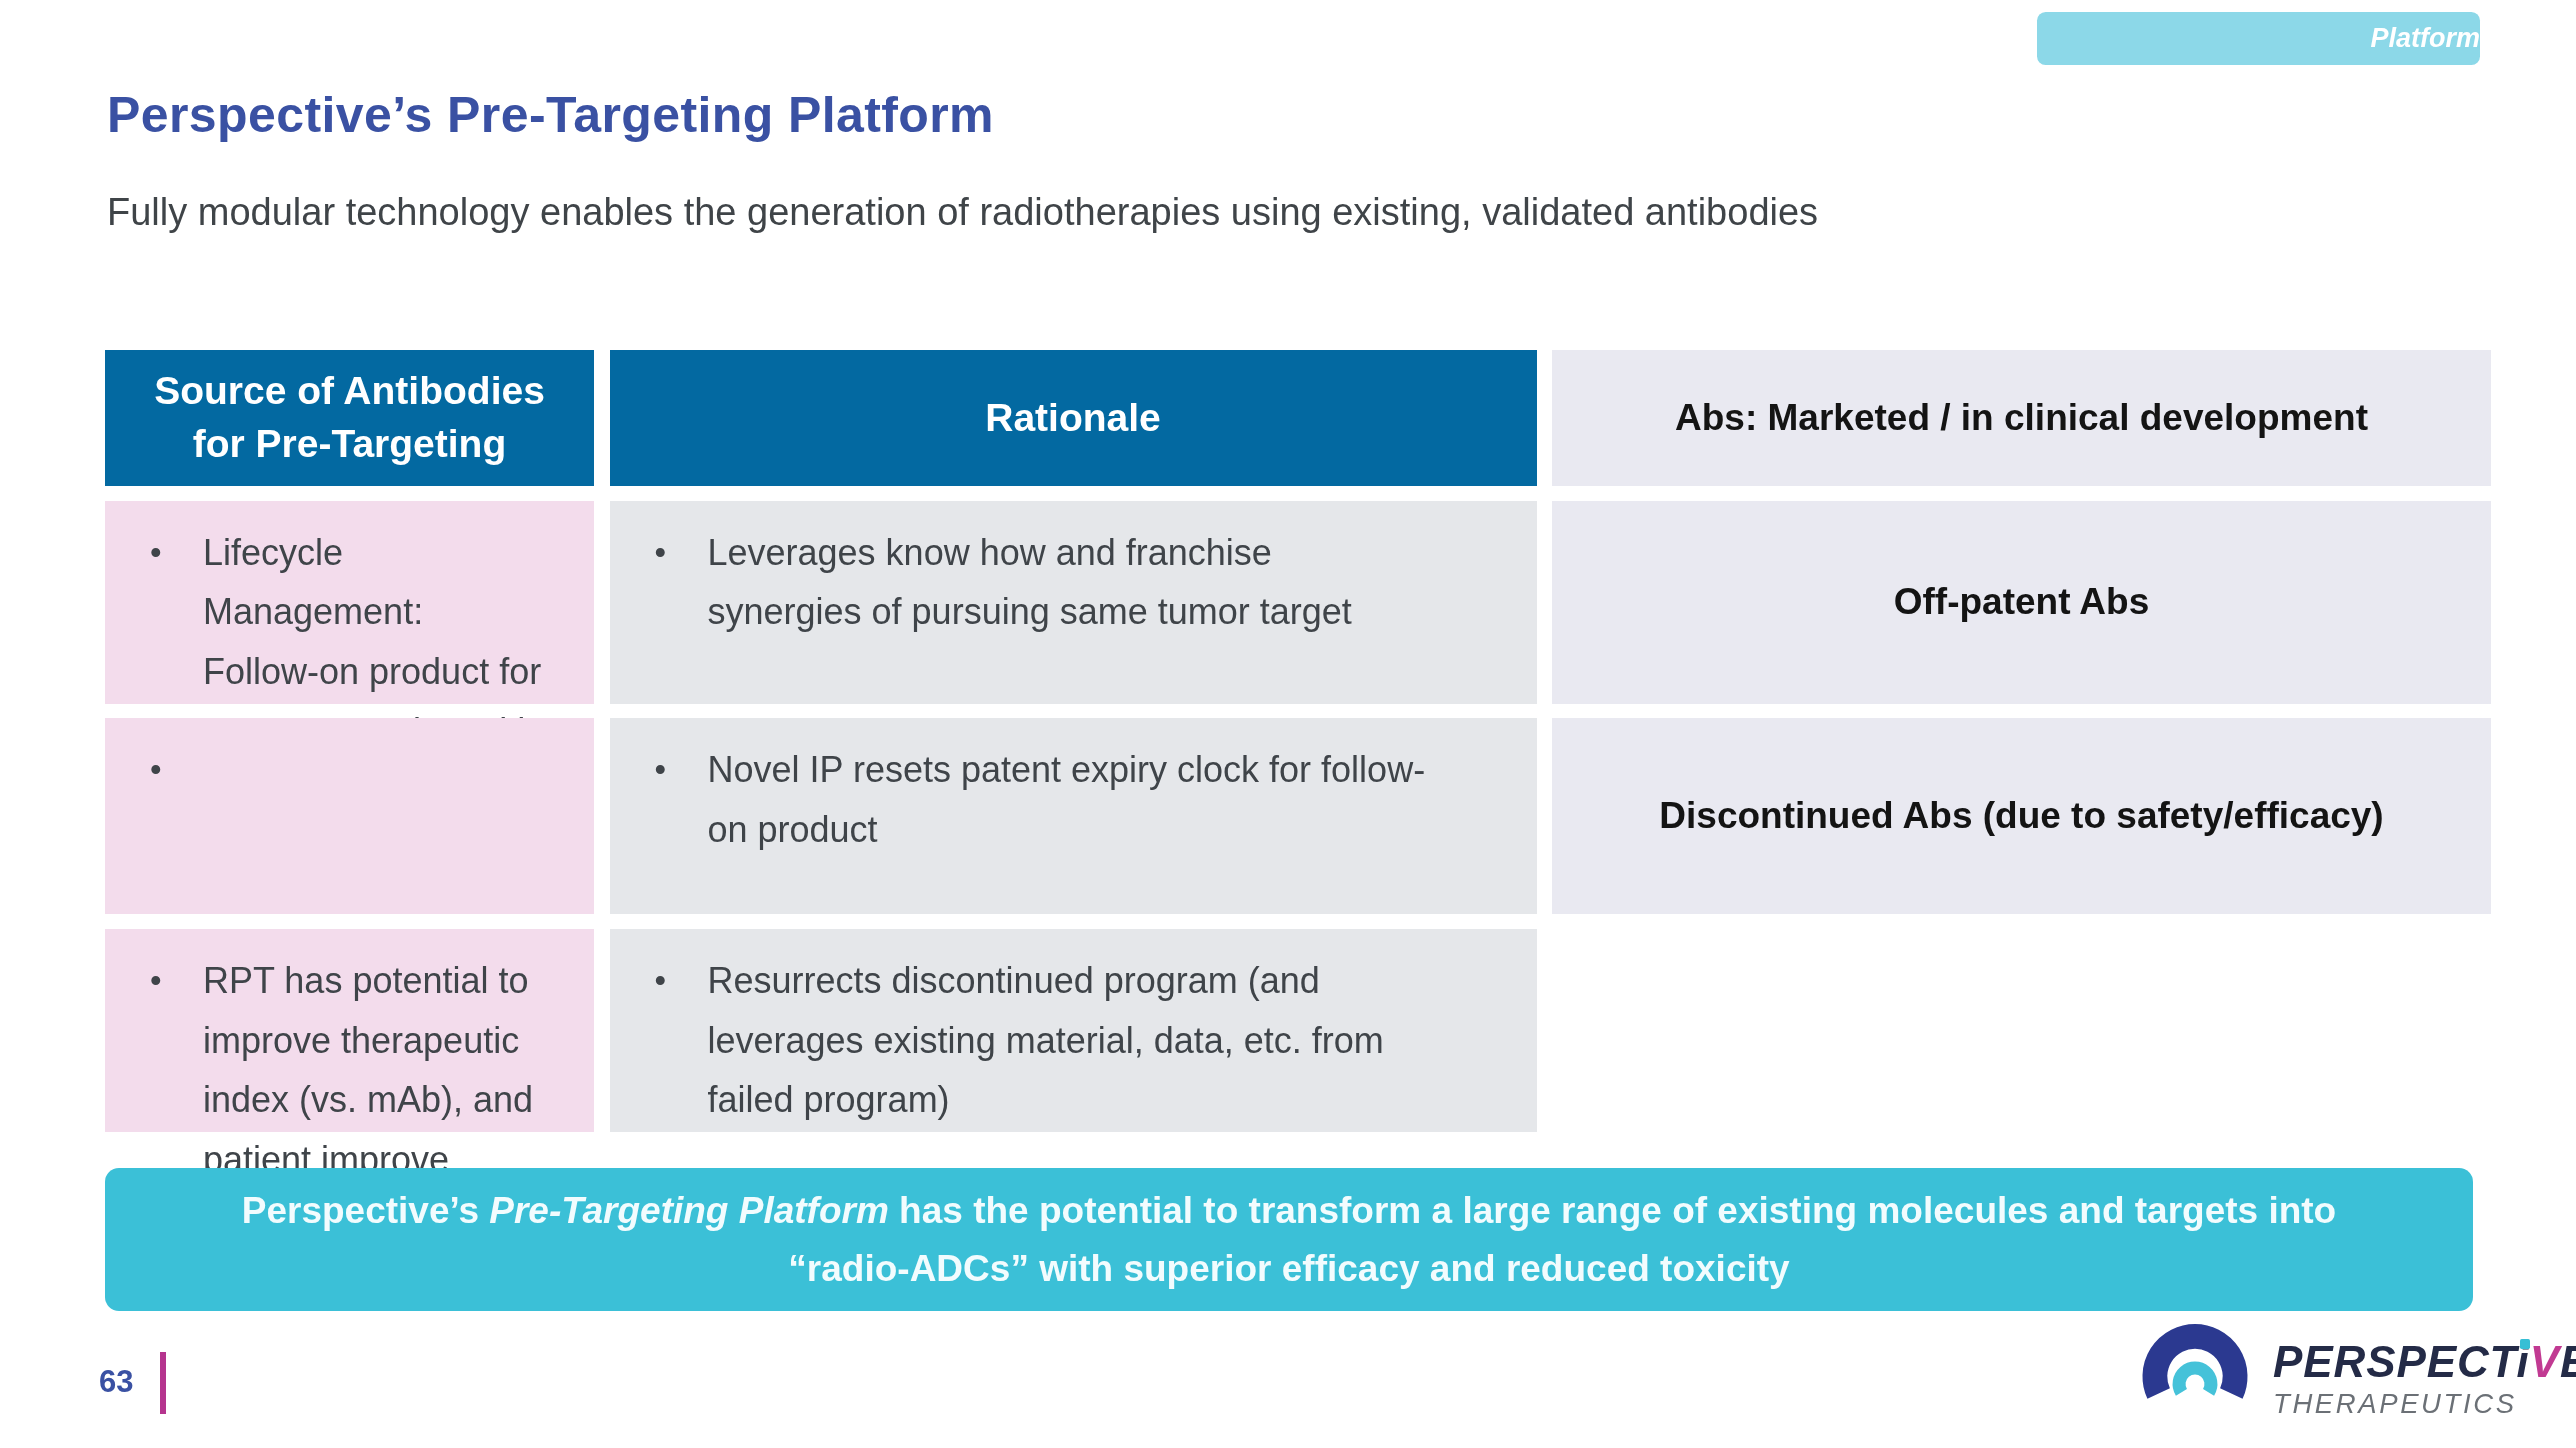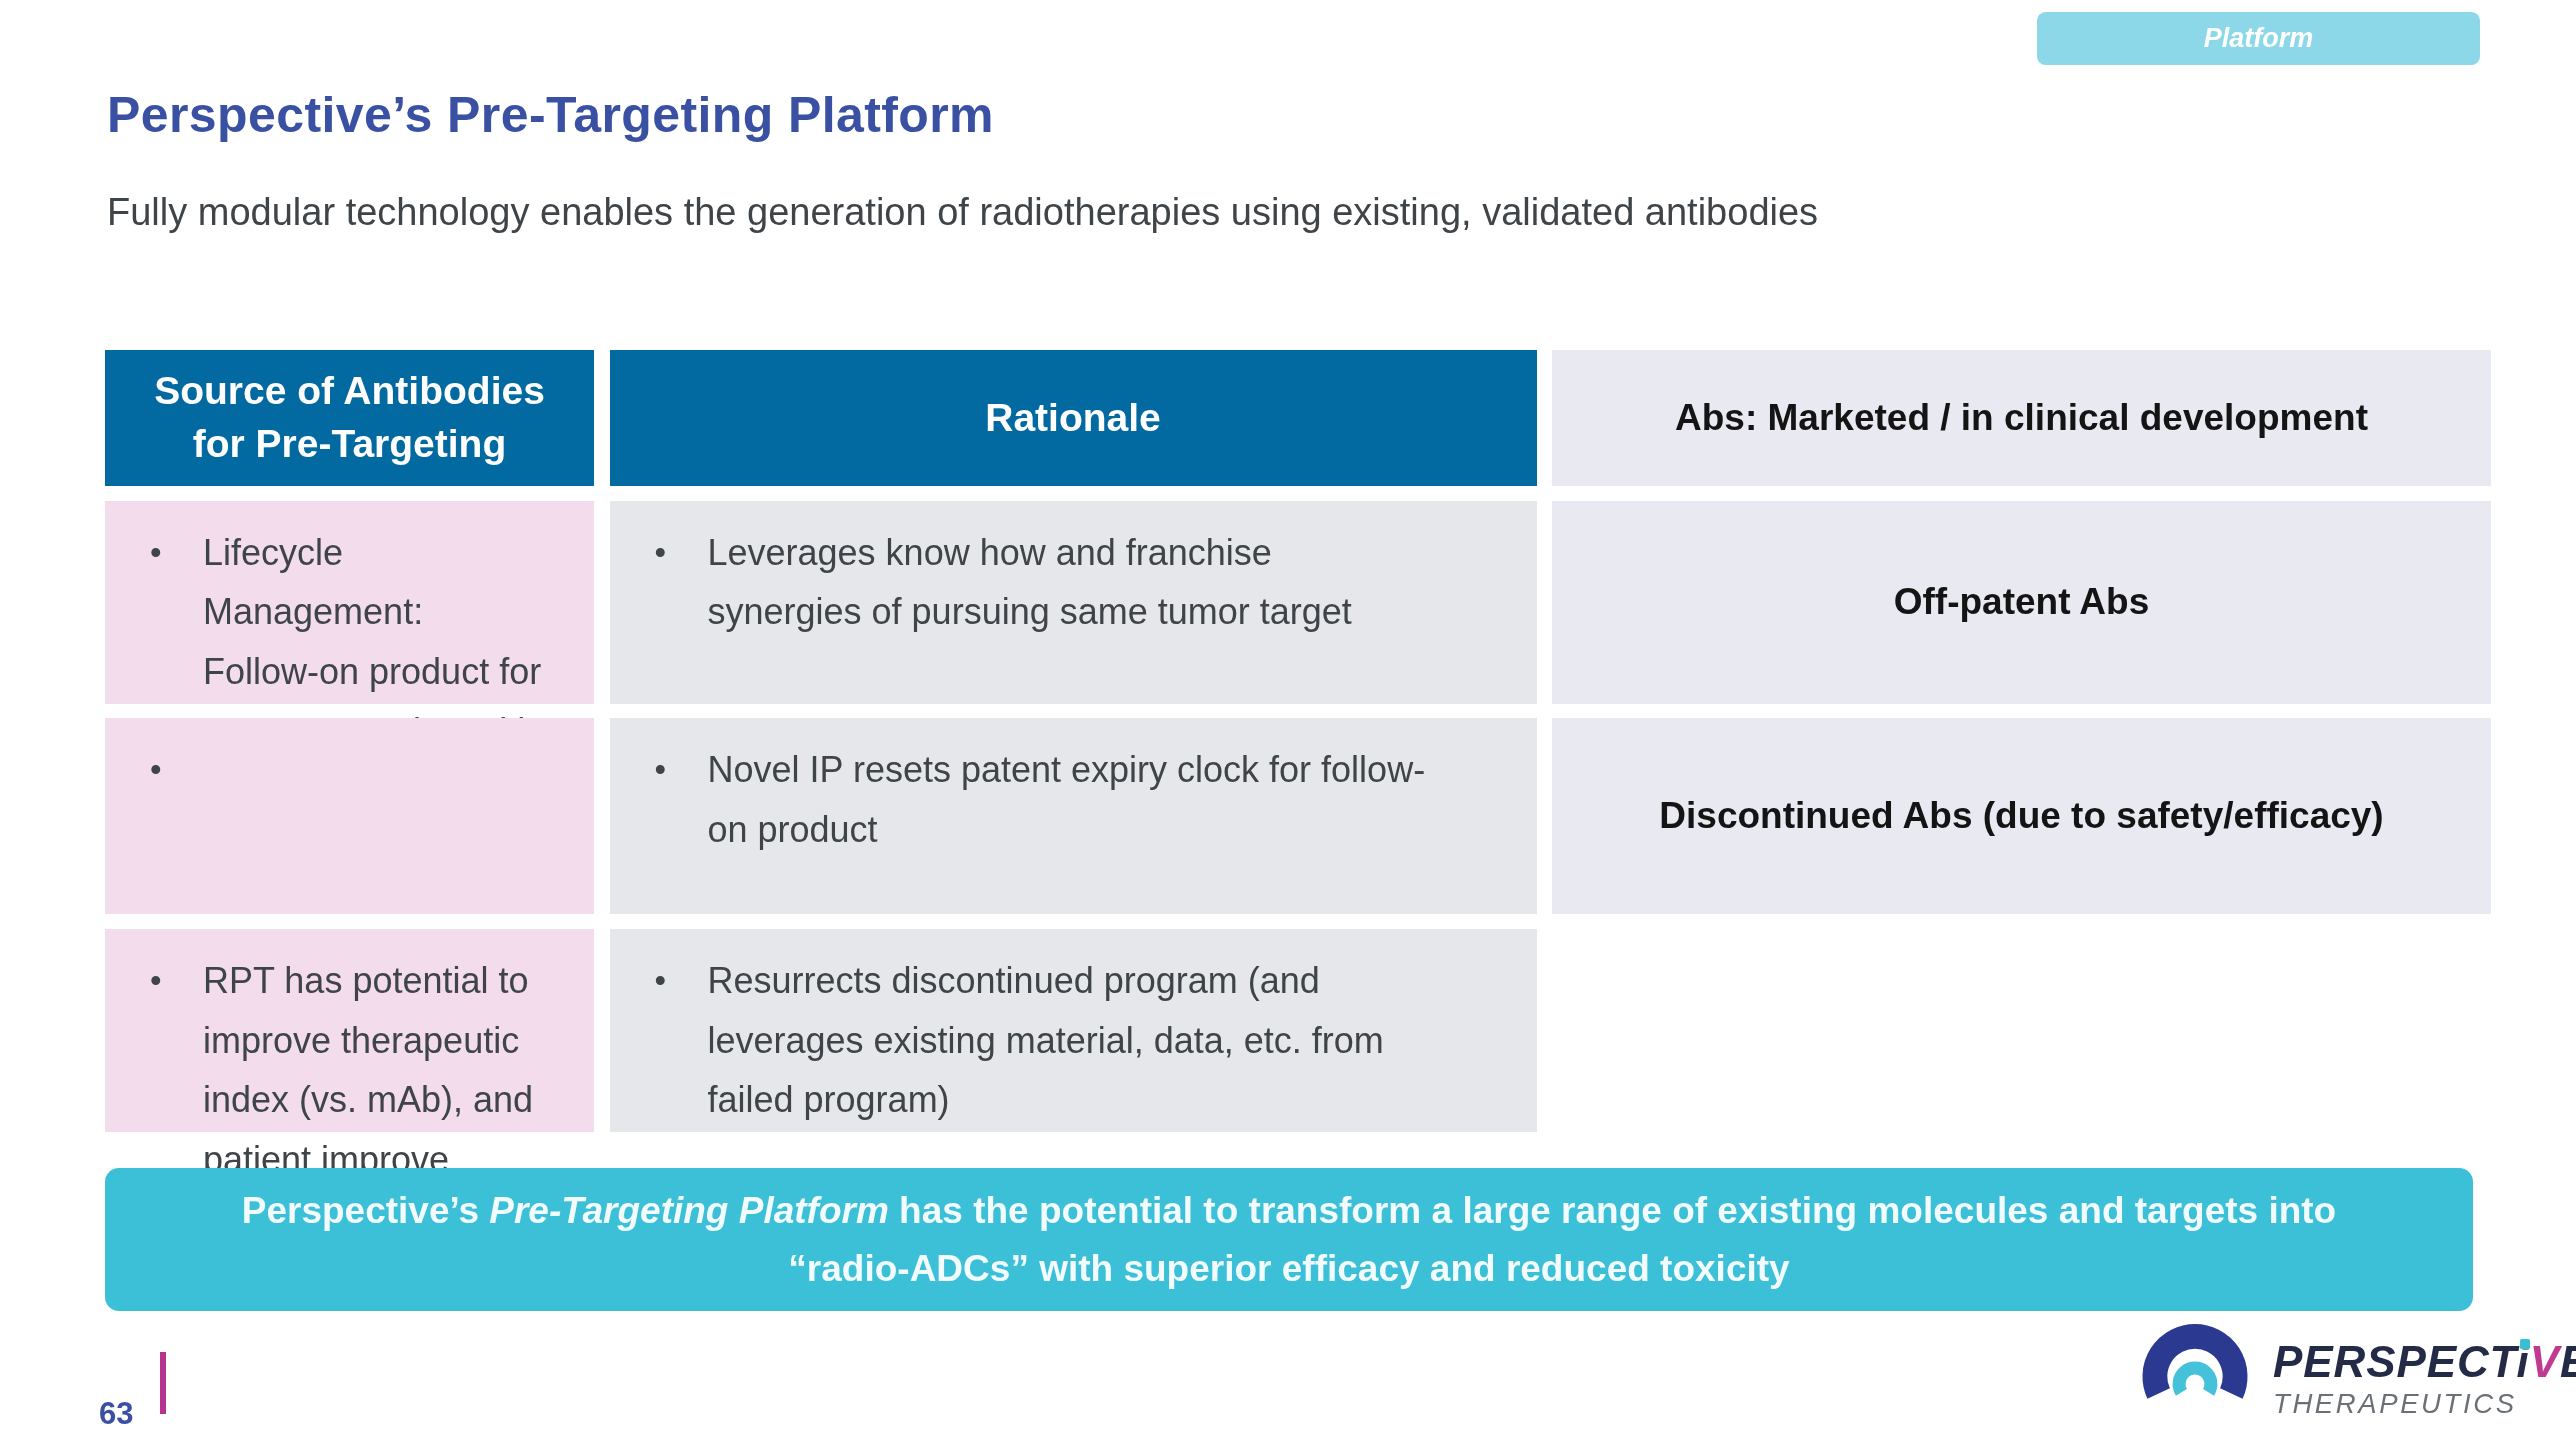--- a/index.html
+++ b/index.html
@@ -11,21 +11,21 @@
     overflow: hidden;
   }
 
   
   .platform-badge {
     position: absolute;
     left: 2037px; top: 12px;
     width: 443px; height: 53px;
     background: #8CD8E8;
     border-radius: 8.6px;
-    display: flex; align-items: center; justify-content: center;
+    display: flex; align-items: center; justify-content: flex-end;
     color: #ffffff;
     font-size: 27px;
     font-weight: bold;
     font-style: italic;
   }
 
   
   .slide-title {
     position: absolute;
     left: 107px; top: 86px;
@@ -109,21 +109,20 @@
   }
   .takeaway-banner .em { font-style: italic; }
 
   
   .page-number {
     position: absolute;
     left: 99px; top: 1364px;
     font-size: 31px;
     font-weight: bold;
     color: #3A51A3;
-    margin-top: 32px;
   }
   .page-divider {
     position: absolute;
     left: 160px; top: 1352px;
     width: 6px; height: 62px;
     background: #B5348E;
   }
 
   
   .logo {

